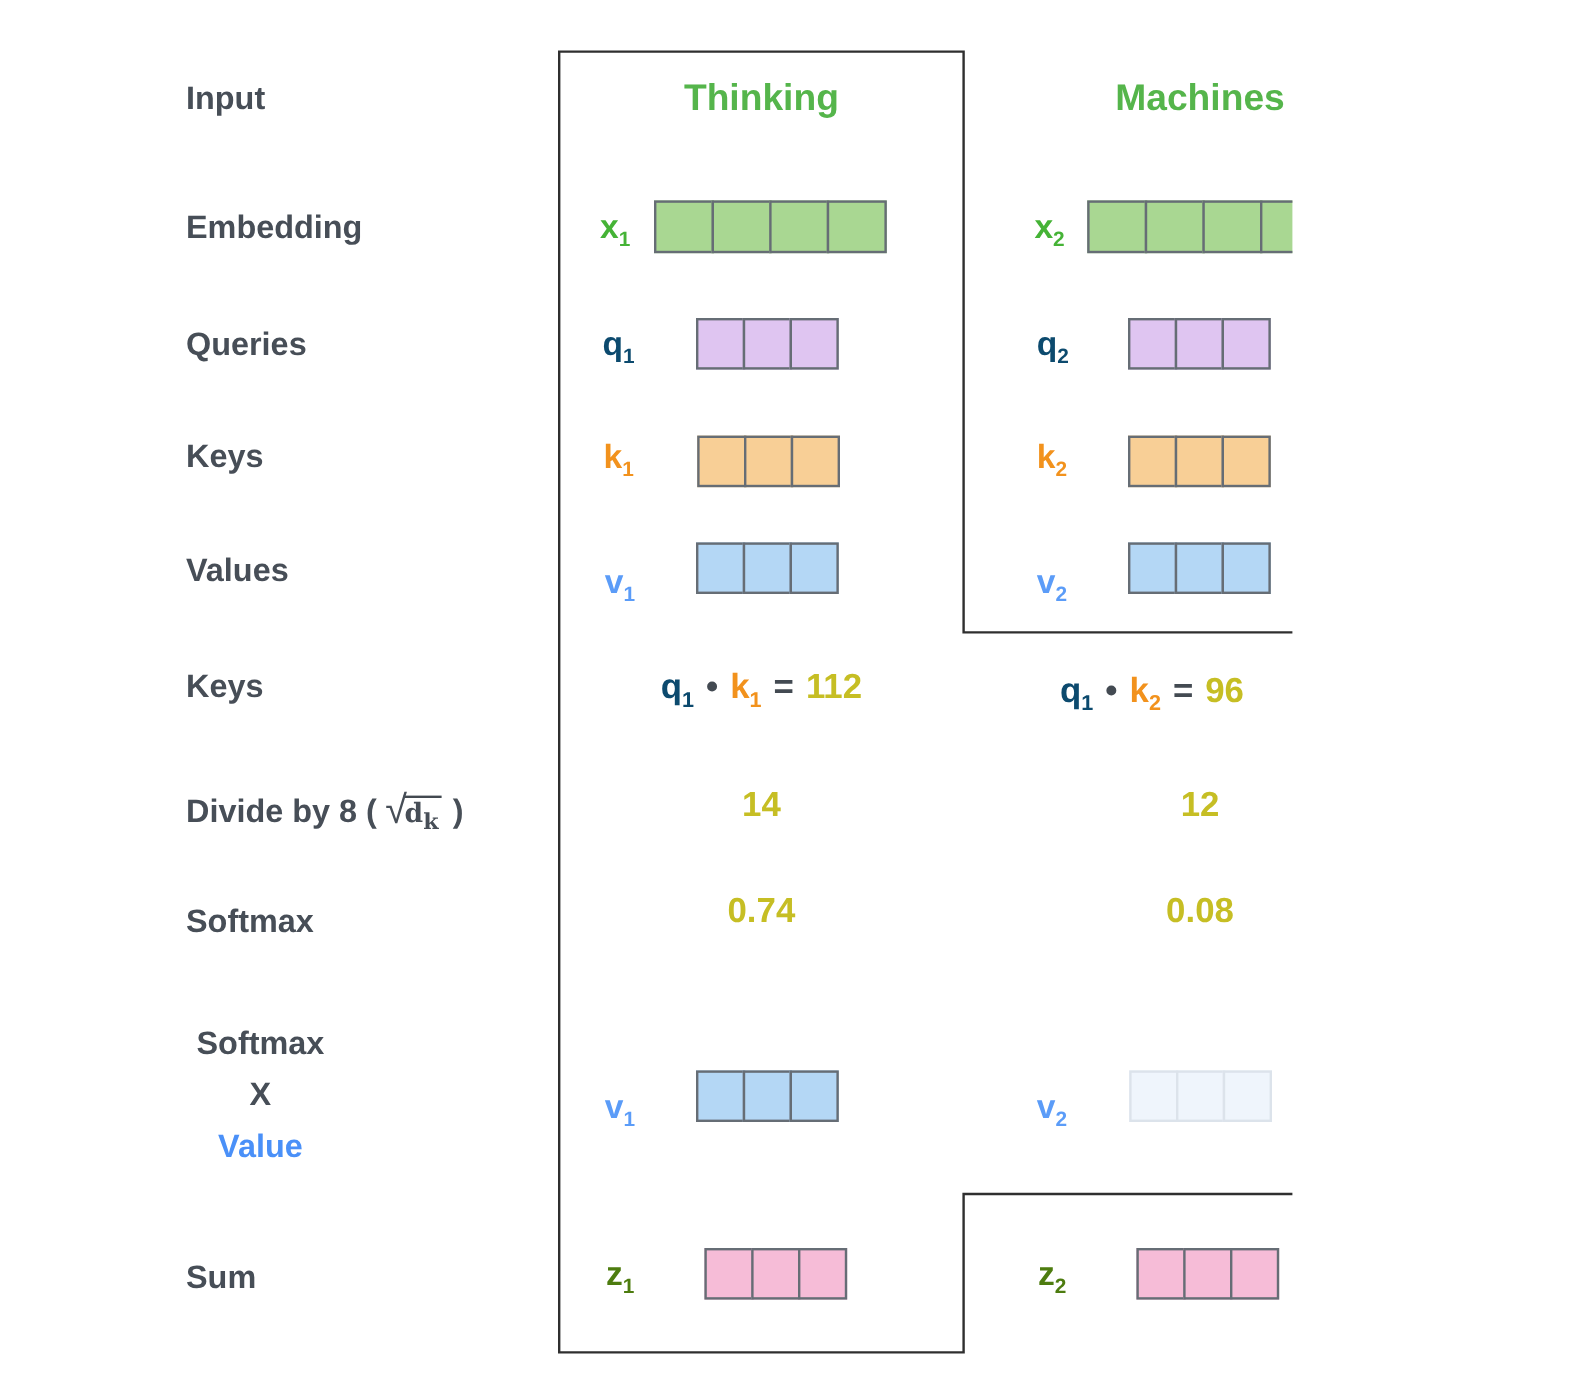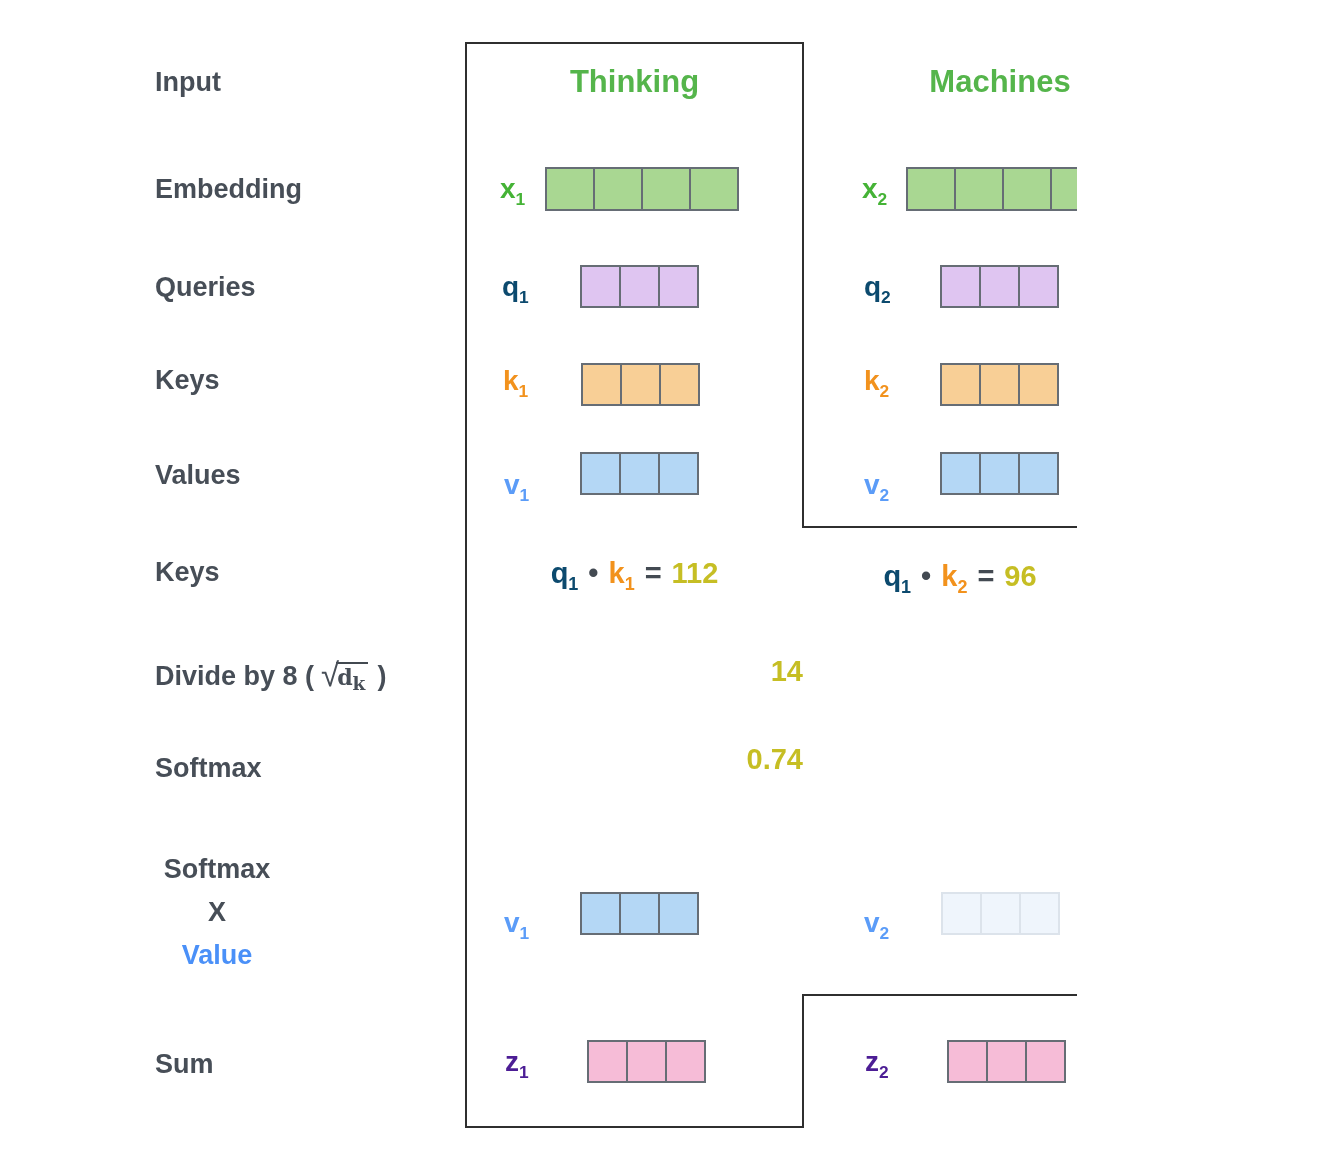--- a/index.html
+++ b/index.html
@@ -22,27 +22,27 @@
   .fill-blue .cell{background:#b4d7f5;}
   .fill-pink .cell{background:#f6bcd7;}
   .faded .cell{background:#eff5fc;border-color:#dce3eb;}
 
   .vlabel{position:absolute;font-size:28px;font-weight:bold;white-space:nowrap;}
   .vlabel sub, .eq sub{font-size:0.62em;line-height:0;}
   .t-green{color:#45b336;}
   .t-purple{color:#0c4a6e;}
   .t-orange{color:#f2921d;}
   .t-blue{color:#5b9cf8;margin-top:10px;}
-  .t-pink{color:#4c1d95;}
+  .t-pink{color:#4d7c0f;}
   .t-yellow{color:#c6be24;}
   .t-dark{color:#434a52;}
 
   .eq{position:absolute;display:flex;justify-content:center;align-items:baseline;
       gap:10px;font-size:29px;font-weight:bold;white-space:nowrap;}
-  .num{position:absolute;font-size:29px;font-weight:bold;text-align:right;color:#c6be24;}
+  .num{position:absolute;font-size:29px;font-weight:bold;text-align:center;color:#c6be24;}
 
   .sxv{text-align:center;width:124px;line-height:43px;}
   .sxv .line-value{color:#4a90f8;}
 
   .divide-label .sqrt{display:inline-block;font-size:1.22em;font-weight:normal;margin:0 -3px 0 7px;transform:translateY(1px);}
   .divide-label .radicand{display:inline-block;border-top:2px solid #424950;
       font-family:"DejaVu Serif",serif;font-size:0.82em;
       padding:1px 3px 0 1px;line-height:1.1;}
   .divide-label .dsuffix{margin-left:9px;}
 </style>
@@ -142,20 +142,21 @@
   </div>
   <div class="eq" style="left:800px;width:320px;top:560px">
     <span class="t-purple"><span>q</span><sub>1</sub></span>
     <span class="t-dark">•</span>
     <span class="t-orange"><span>k</span><sub>2</sub></span>
     <span class="t-dark">=</span>
     <span class="t-yellow">96</span>
   </div>
 
   <div class="num" style="left:466px;width:337px;top:655px">14</div>
+  <div class="num" style="left:830px;width:340px;top:655px">12</div>
 
   <div class="num" style="left:466px;width:337px;top:743px">0.74</div>
   <div class="num" style="left:830px;width:340px;top:743px">0.08</div>
 
   <div class="vlabel t-blue" style="left:504px;top:897px"><span>v</span><sub>1</sub></div>
   <div class="vec sz3 fill-blue" style="left:580px;top:892px">
       <div class="cell"></div>
       <div class="cell"></div>
       <div class="cell"></div>
     </div>

